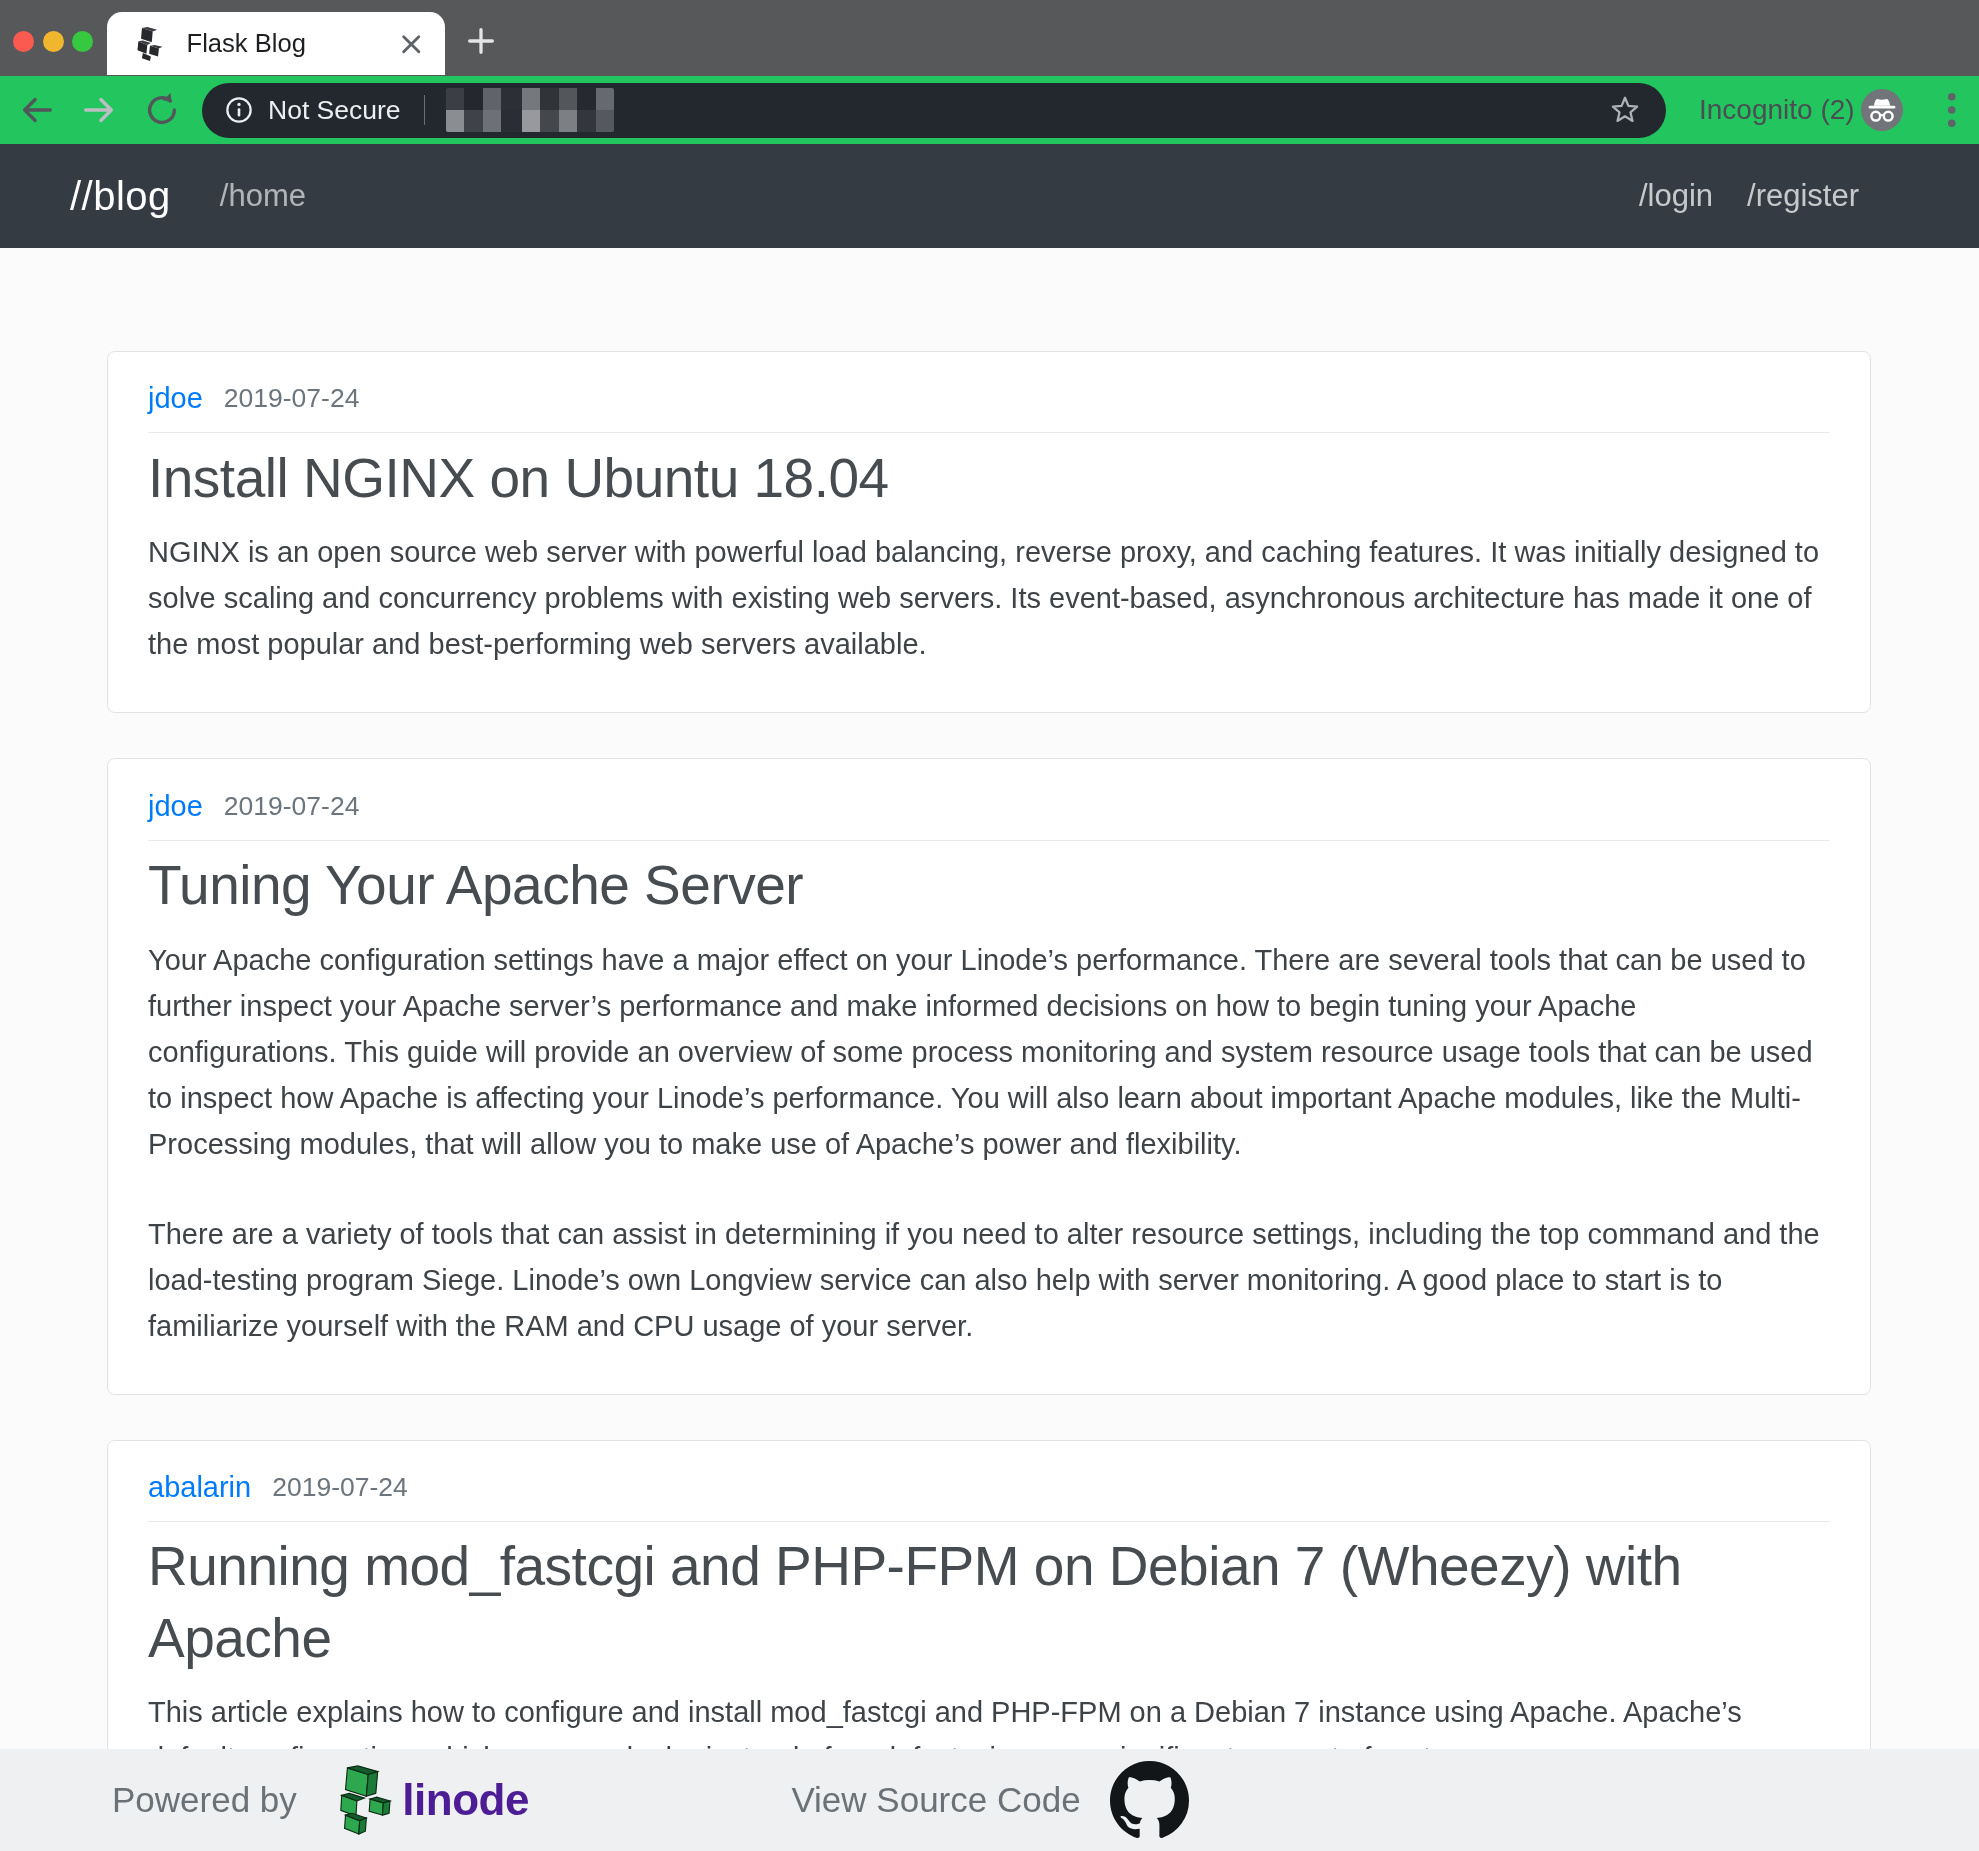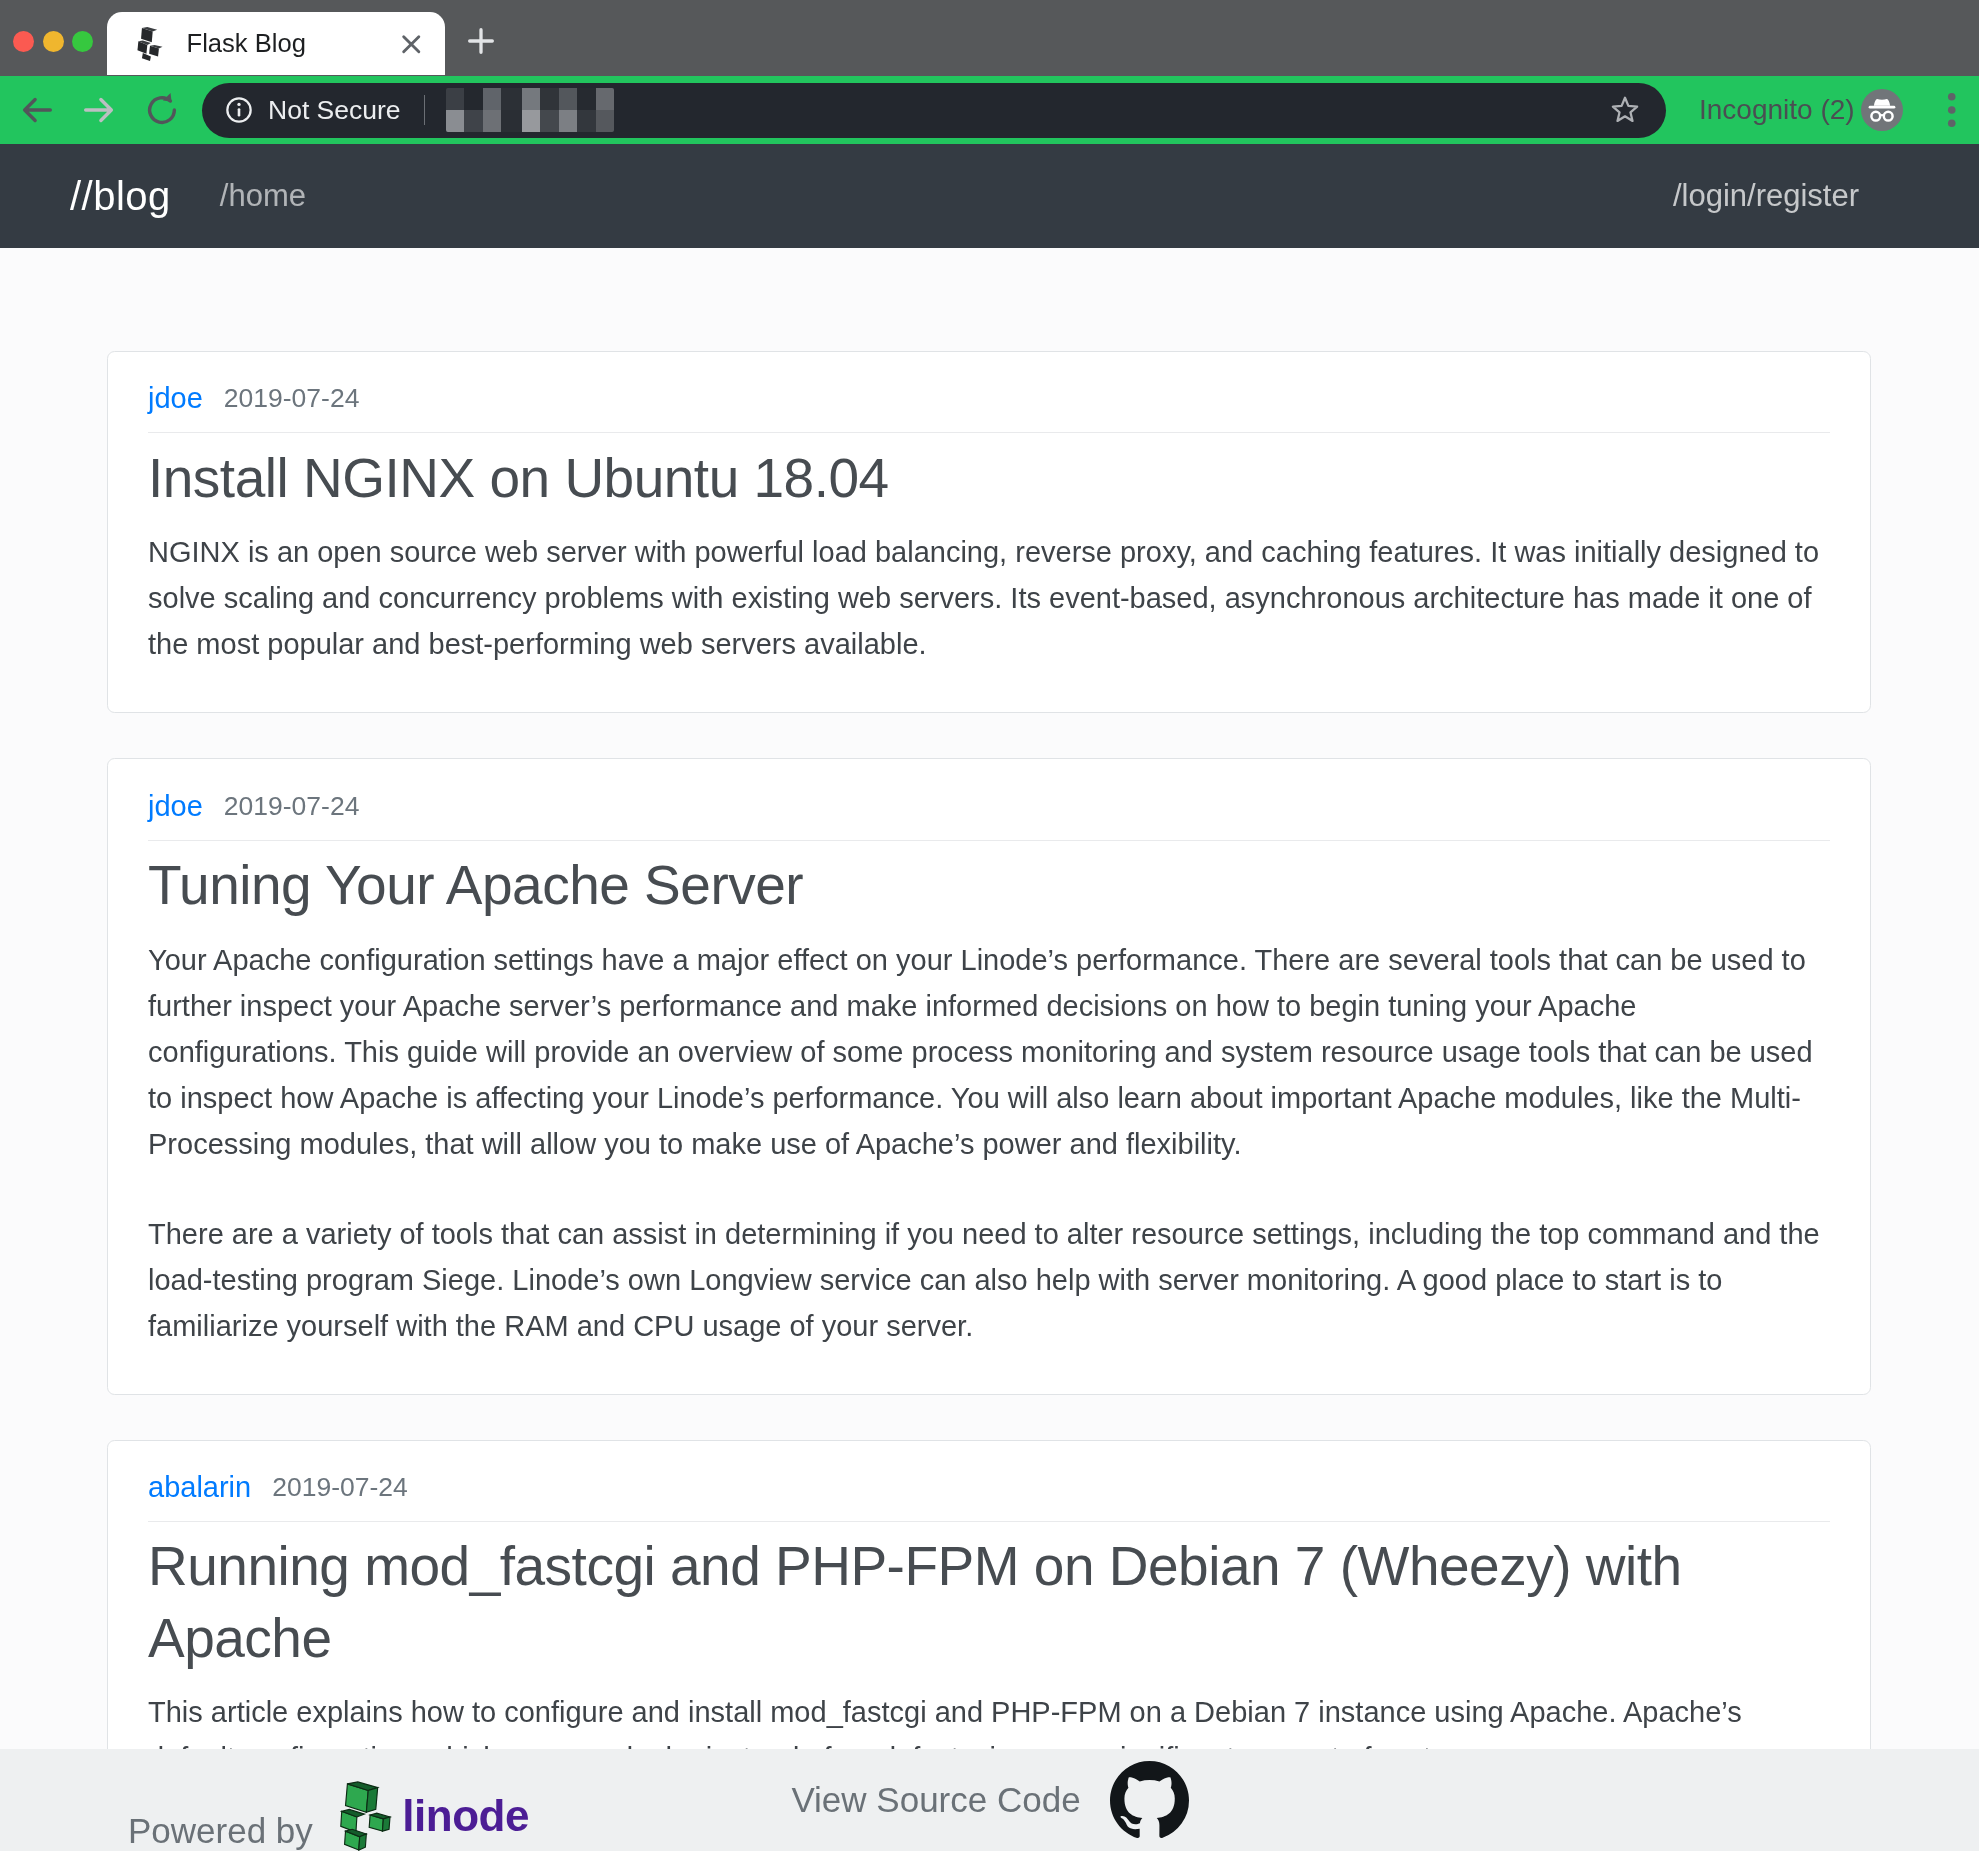--- a/index.html
+++ b/index.html
@@ -36,39 +36,39 @@
   .url-star { margin-left:auto; width:32px; height:32px; }
   .incog-label { position:absolute; left:1699px; top:0; height:68px; display:flex; align-items:center; font-size:28px; color:#4a4e52; }
   .incog-badge { position:absolute; left:1861px; top:13.2px; width:42px; height:42px; }
   .kebab { position:absolute; left:1931px; top:13.2px; width:42px; height:42px; display:flex; align-items:center; justify-content:center; }
 
   
   .navbar { position:absolute; left:0; top:144px; width:100%; height:104px; background:#343b43;
             display:flex; align-items:center; padding:0 121px 0 70px; }
   .brand { font-size:40px; color:#ffffff; text-decoration:none; letter-spacing:0.5px; }
   .nav-left { display:flex; margin-left:49px; gap:38px; }
-  .nav-right { display:flex; margin-left:auto; }
+  .nav-right { display:flex; margin-left:auto; gap:34px; }
   .nav-link { font-size:31px; color:rgba(255,255,255,0.62); text-decoration:none; }
   .nav-right .nav-link { color:rgba(255,255,255,0.72); }
 
   
   .page { position:absolute; left:0; top:248px; width:100%; height:1501px; background:#fbfbfc; overflow:hidden; }
   .post-list { padding:103px 109px 0 107px; }
   .card { background:#ffffff; border:1.9px solid #e0e3e6; border-radius:7.6px; padding:24.6px 40px 45px 40px; margin-bottom:45px; }
   .meta { display:flex; align-items:center; gap:21px; padding-top:5.7px; }
   .author { font-size:29px; font-weight:500; color:#007bff; text-decoration:none; }
   .date { font-size:26.5px; color:#6c757d; }
   .meta-hr { border:none; border-top:1.9px solid #e9eaec; margin:17px 0 7.6px 0; }
   .post-title { font-size:55px; font-weight:500; color:#474c51; line-height:1.3; margin:9.5px 0 15px 0; letter-spacing:-0.5px; }
   .post-body p { font-size:29px; line-height:46px; color:#3e4348; margin:0 0 44px 0; }
   .post-body p:last-child { margin-bottom:0; }
 
   
   .footer { position:absolute; left:0; top:1749px; width:100%; height:102px; background:#eef0f1; z-index:5; }
-  .powered { position:absolute; left:128px; top:0; height:102px; display:flex; align-items:flex-end; gap:21px; }
+  .powered { position:absolute; left:112px; top:0; height:102px; display:flex; align-items:center; gap:37px; }
   .footer-text { font-size:35px; color:#6a7177; }
   .linode-logo { display:flex; align-items:center; gap:9.5px; }
   .linode-word { font-size:44px; font-weight:700; color:#4c1d95; letter-spacing:-0.5px; }
   .source { position:absolute; left:0; width:100%; top:0; height:102px; display:flex; align-items:center; justify-content:center; gap:29px; }
 </style>
 </head>
 <body>
 
 <div class="screen">
 

